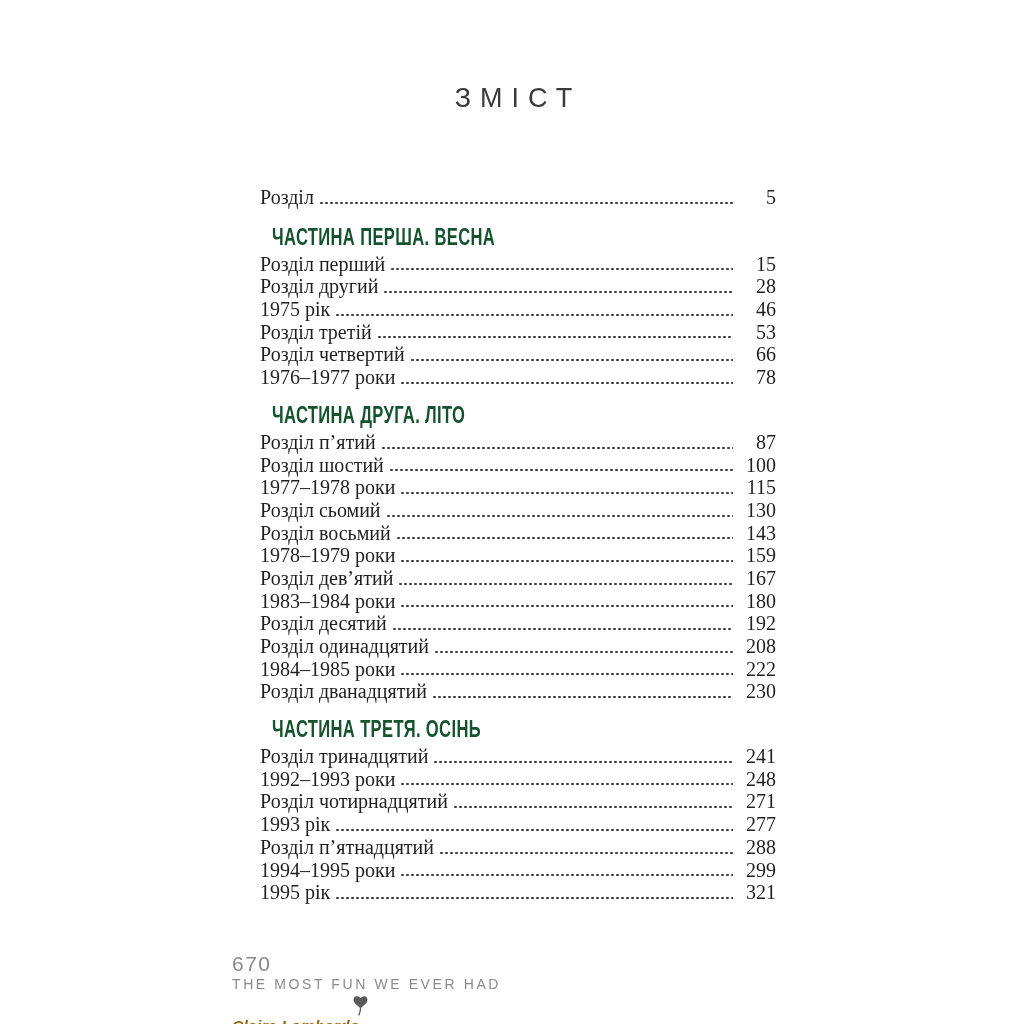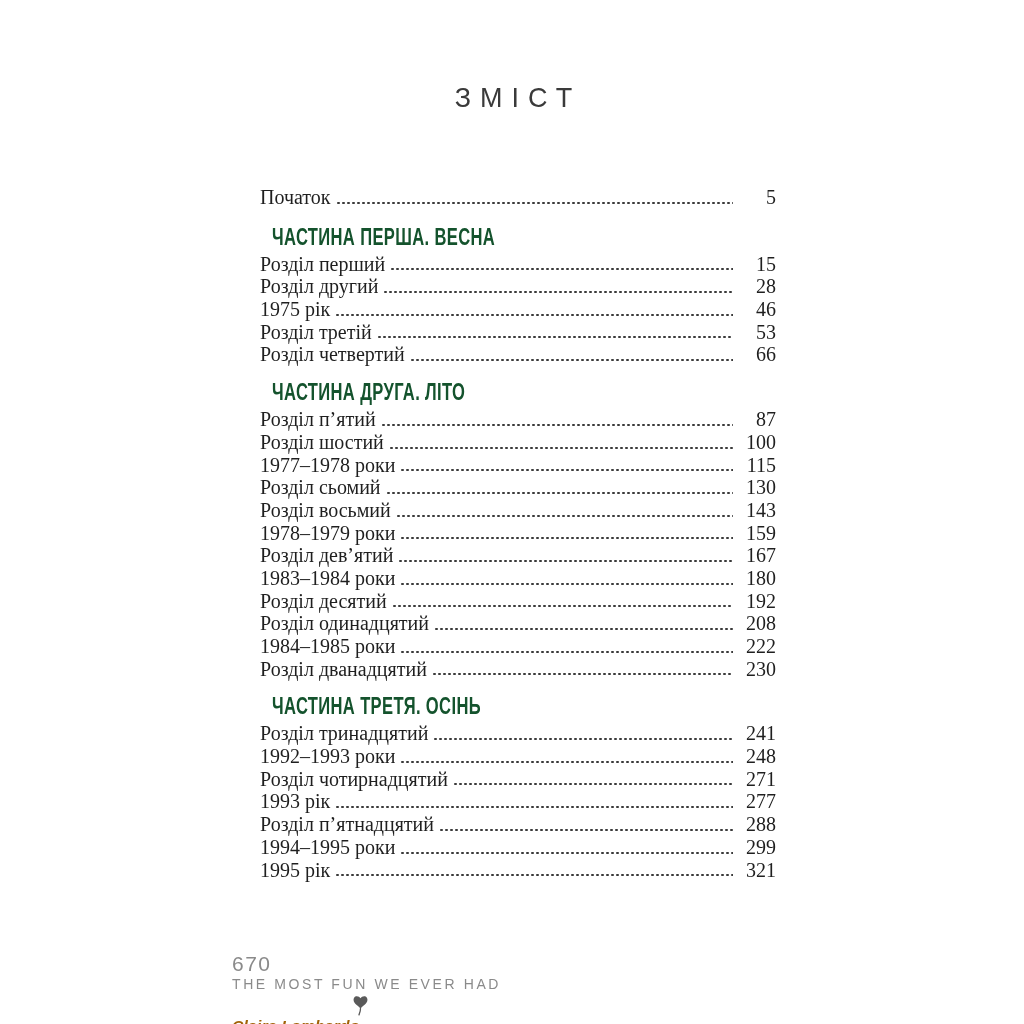--- a/index.html
+++ b/index.html
@@ -106,21 +106,21 @@
 </style>
 </head>
 <body>
 
 <div class="page">
 
   <div class="toc-title">ЗМІСТ</div>
 
   <div class="toc-column">
   <div class="toc-row">
-    <span class="label">Початок</span>
+    <span class="label">Розділ</span>
     <span class="dots"></span>
     <span class="pagenum">5</span>
   </div>
 
   <div class="section-header first">
     <span class="condensed">ЧАСТИНА ПЕРША. ВЕСНА</span>
   </div>
 
   <div class="toc-row">
     <span class="label">Розділ перший</span>
@@ -145,20 +145,25 @@
     <span class="dots"></span>
     <span class="pagenum">53</span>
   </div>
 
   <div class="toc-row">
     <span class="label">Розділ четвертий</span>
     <span class="dots"></span>
     <span class="pagenum">66</span>
   </div>
 
+  <div class="toc-row">
+    <span class="label">1976–1977 роки</span>
+    <span class="dots"></span>
+    <span class="pagenum">78</span>
+  </div>
 
   <div class="section-header">
     <span class="condensed">ЧАСТИНА ДРУГА. ЛІТО</span>
   </div>
 
   <div class="toc-row">
     <span class="label">Розділ п’ятий</span>
     <span class="dots"></span>
     <span class="pagenum">87</span>
   </div>

